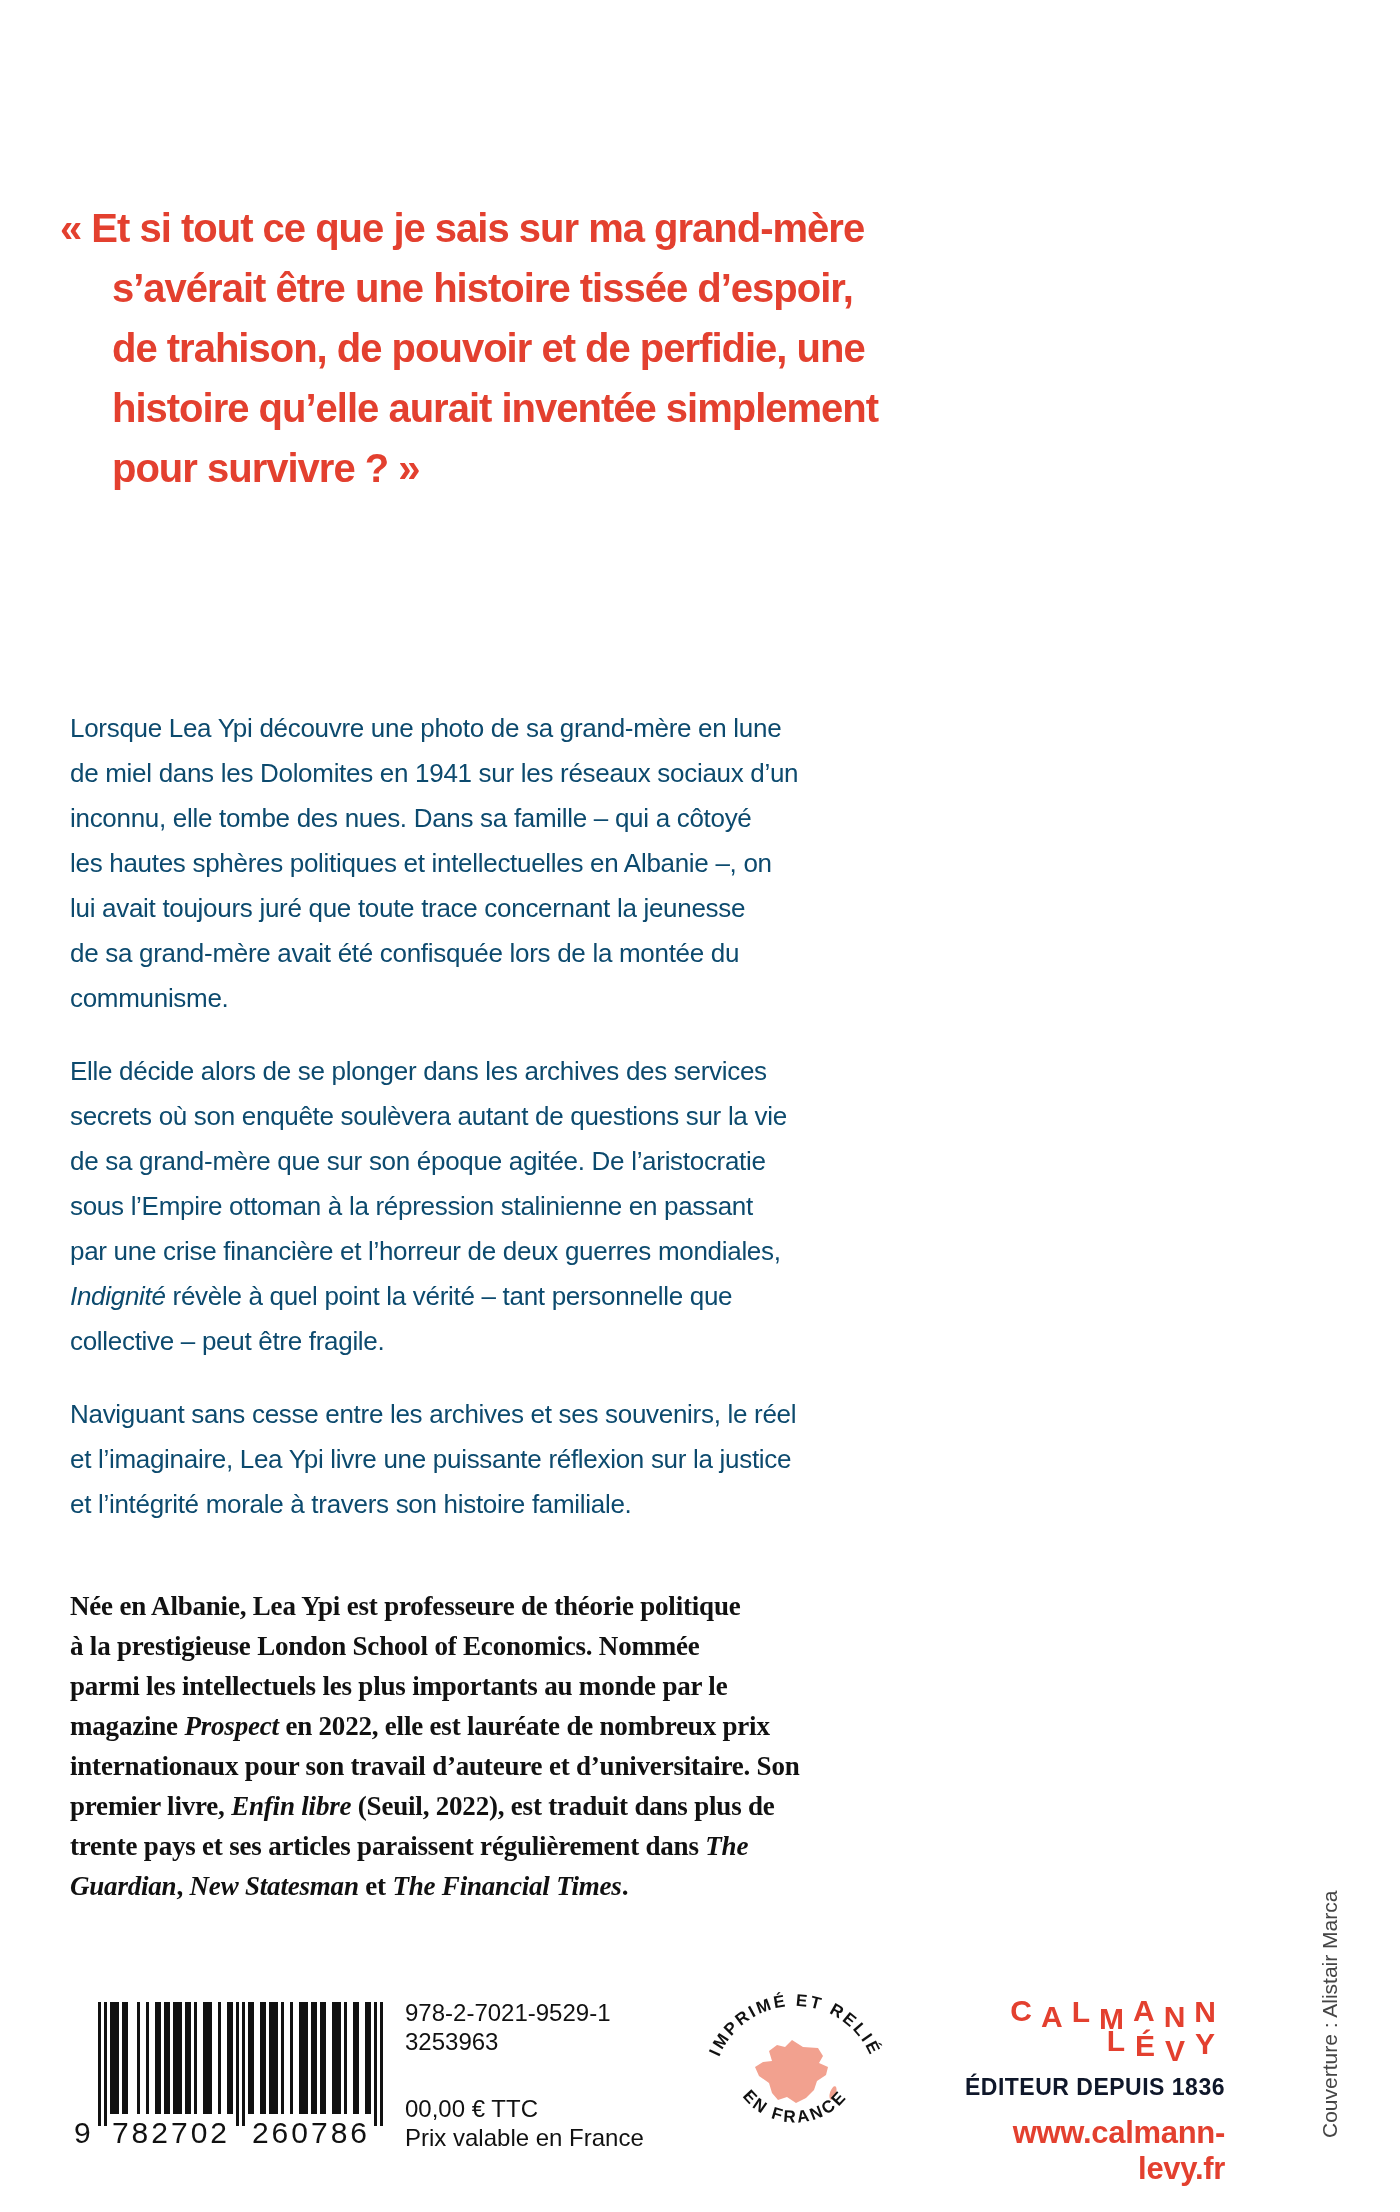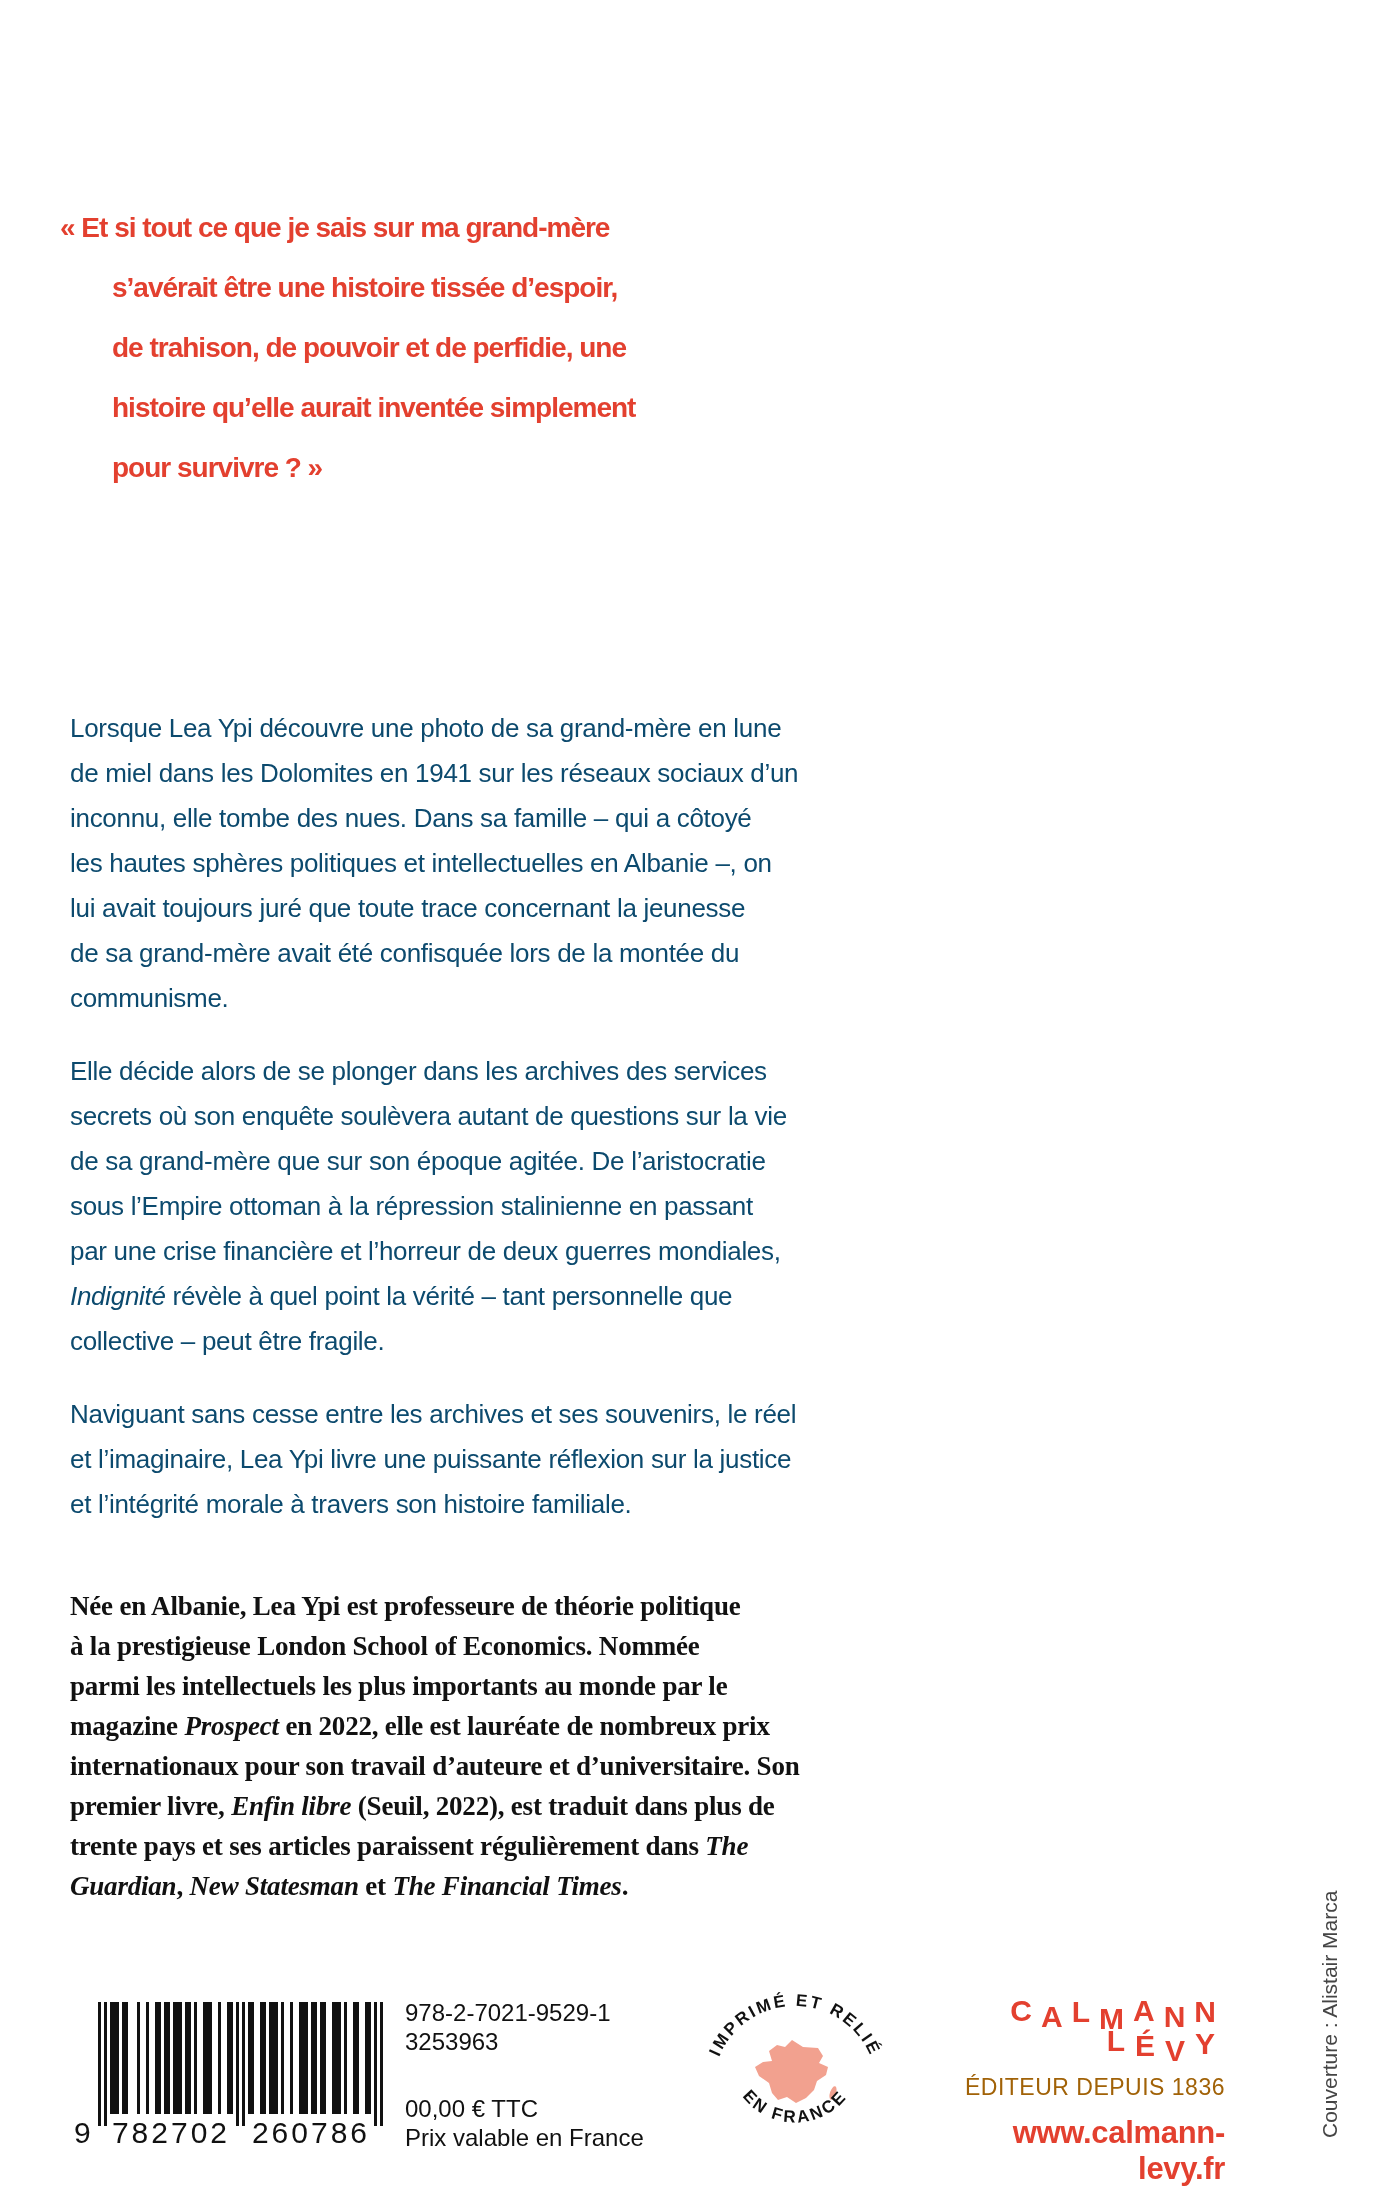--- a/index.html
+++ b/index.html
@@ -5,21 +5,21 @@
   html,body{margin:0;padding:0;background:#e9e9e9;}
   .page{
     position:relative;width:1400px;height:2212px;margin:0 auto;
     background:#ffffff;overflow:hidden;
     font-family:"Liberation Sans","DejaVu Sans",sans-serif;
     color:#1d1d1d;
   }
   
   .quote{
     position:absolute;left:60px;top:198px;
-    font-size:28px;font-weight:bold;line-height:60px;letter-spacing:-1px;
+    font-size:40px;font-weight:bold;line-height:60px;letter-spacing:-1px;
     color:var(--accent,#e3402f);
   }
   .q-line{white-space:nowrap;}
   .q-line + .q-line{padding-left:52px;}
   
   .synopsis{
     position:absolute;left:70px;top:706px;width:840px;
     font-size:26px;line-height:45px;letter-spacing:-0.3px;color:#0c4a6e;
   }
   .synopsis p{margin:0 0 28px 0;white-space:nowrap;}
@@ -44,21 +44,21 @@
   .price{position:absolute;left:405px;top:2094px;font-size:24px;line-height:29px;color:#111;}
   .stamp{position:absolute;left:695px;top:1966px;width:200px;height:200px;}
   .stamp text{
     font-family:"Liberation Sans","DejaVu Sans",sans-serif;
     font-weight:bold;font-size:17px;letter-spacing:2.5px;fill:#111;
   }
   .publisher{position:absolute;left:940px;top:1994px;width:285px;text-align:right;}
   .pub-row{font-weight:bold;font-size:30px;letter-spacing:9px;color:var(--accent,#e3402f);height:34px;}
   .pub-row span{display:inline-block;}
   .pub-row2{margin-top:-4px;letter-spacing:10px;}
-  .pub-tag{margin-top:16px;font-size:23px;font-weight:normal;letter-spacing:0.5px;color:#a16207;}
+  .pub-tag{margin-top:16px;font-size:23px;font-weight:bold;letter-spacing:0.5px;color:#0f172a;}
   .pub-web{margin-top:14px;font-size:31px;font-weight:bold;letter-spacing:-0.3px;color:var(--accent,#e3402f);}
   .credit{
     position:absolute;left:1318px;top:2138px;
     transform:rotate(-90deg);transform-origin:0 0;
     font-size:21px;color:#454545;white-space:nowrap;
   }
 </style>
 </head>
 <body>
 

